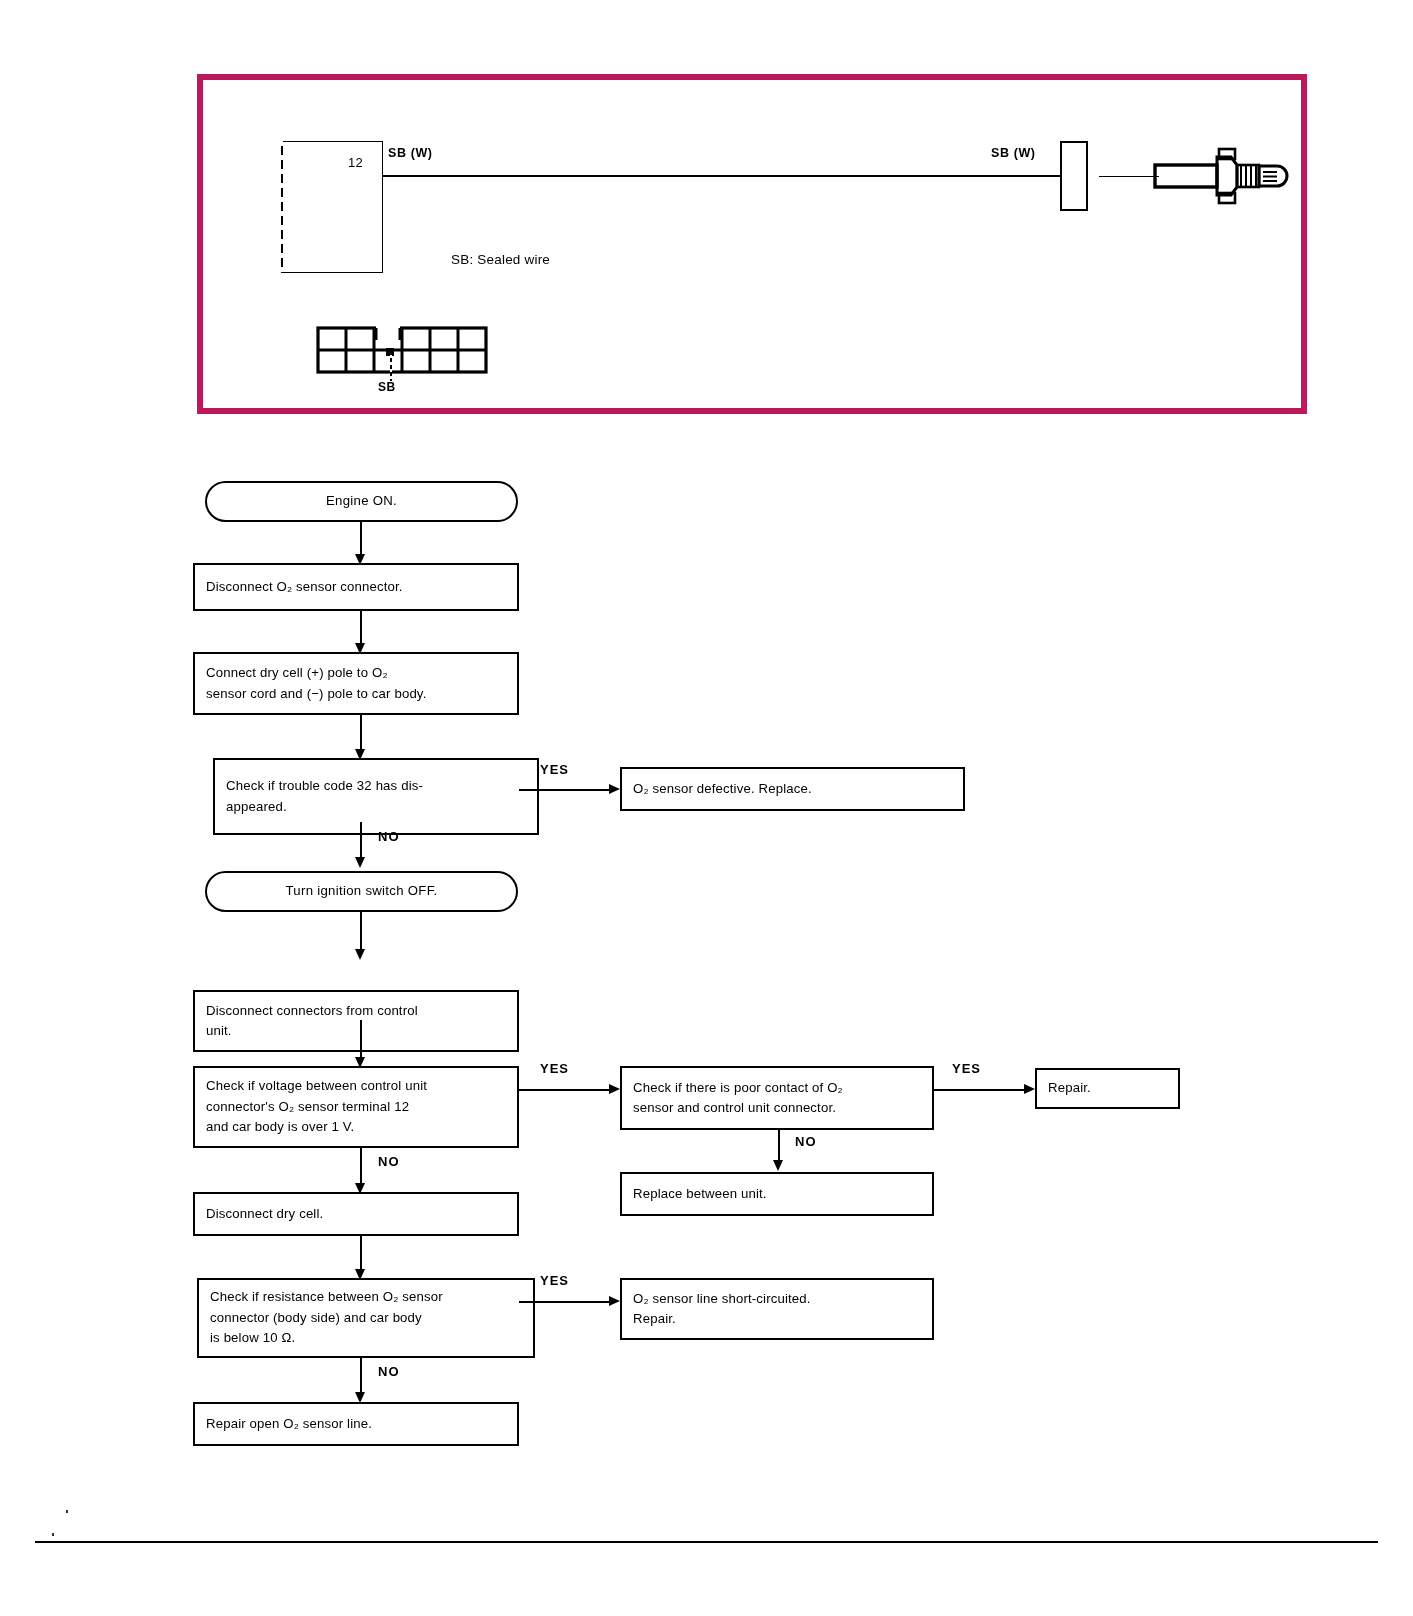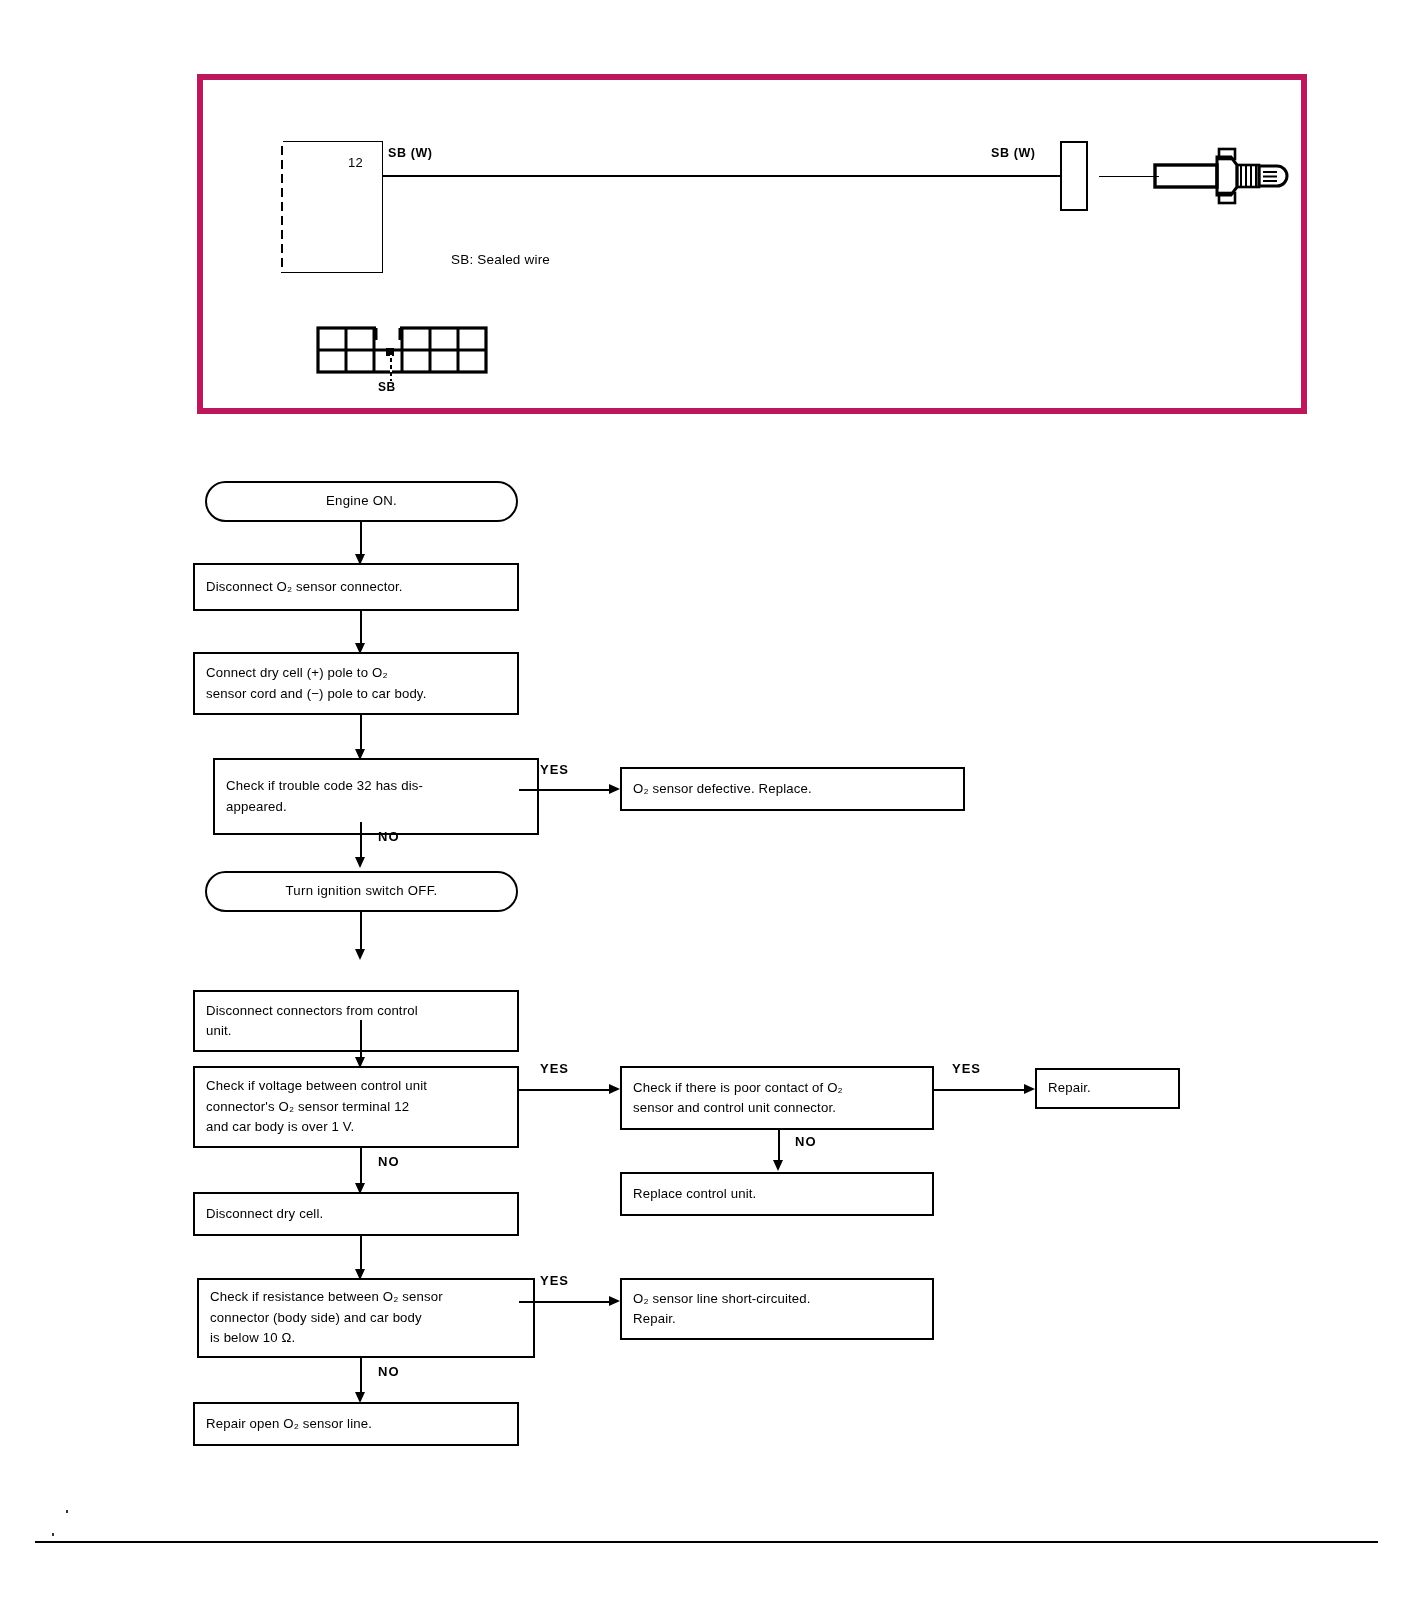--- a/index.html
+++ b/index.html
@@ -352,21 +352,21 @@
 
   <div class="node" style="left:1035px; top:1068px; width:145px; height:41px;">
     <span class="txt">Repair.</span>
   </div>
 
   <div class="conn-v" style="left:778px; top:1130px; height:35px;"></div>
   <div class="arrow-down" style="left:773px; top:1160px;"></div>
   <div class="edge-label" style="left:795px; top:1134px;">NO</div>
 
   <div class="node" style="left:620px; top:1172px; width:314px; height:44px;">
-    <span class="txt">Replace control unit.</span>
+    <span class="txt">Replace between unit.</span>
   </div>
 
   <div class="conn-v" style="left:360px; top:1148px; height:40px;"></div>
   <div class="arrow-down" style="left:355px; top:1183px;"></div>
   <div class="edge-label" style="left:378px; top:1154px;">NO</div>
 
   <div class="node" style="left:193px; top:1192px; width:326px; height:44px;">
     <span class="txt">Disconnect dry cell.</span>
   </div>
 

